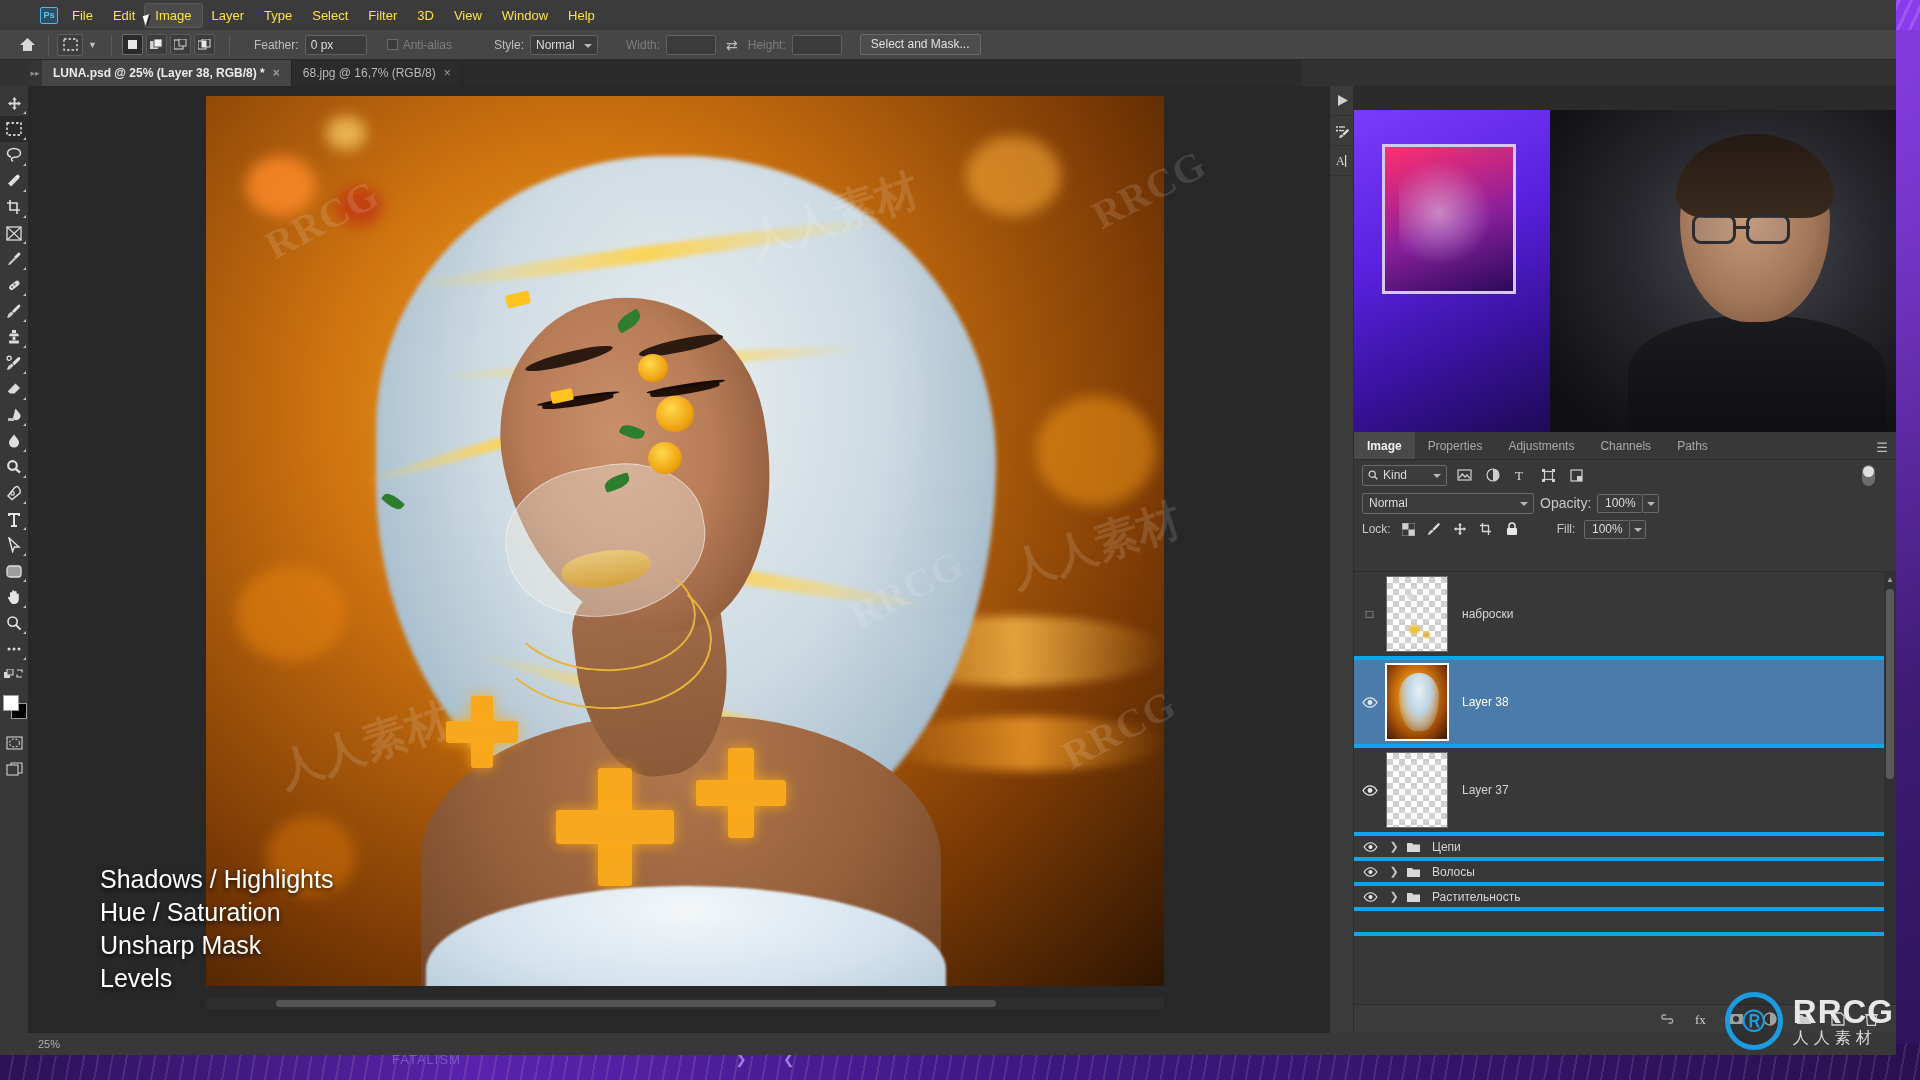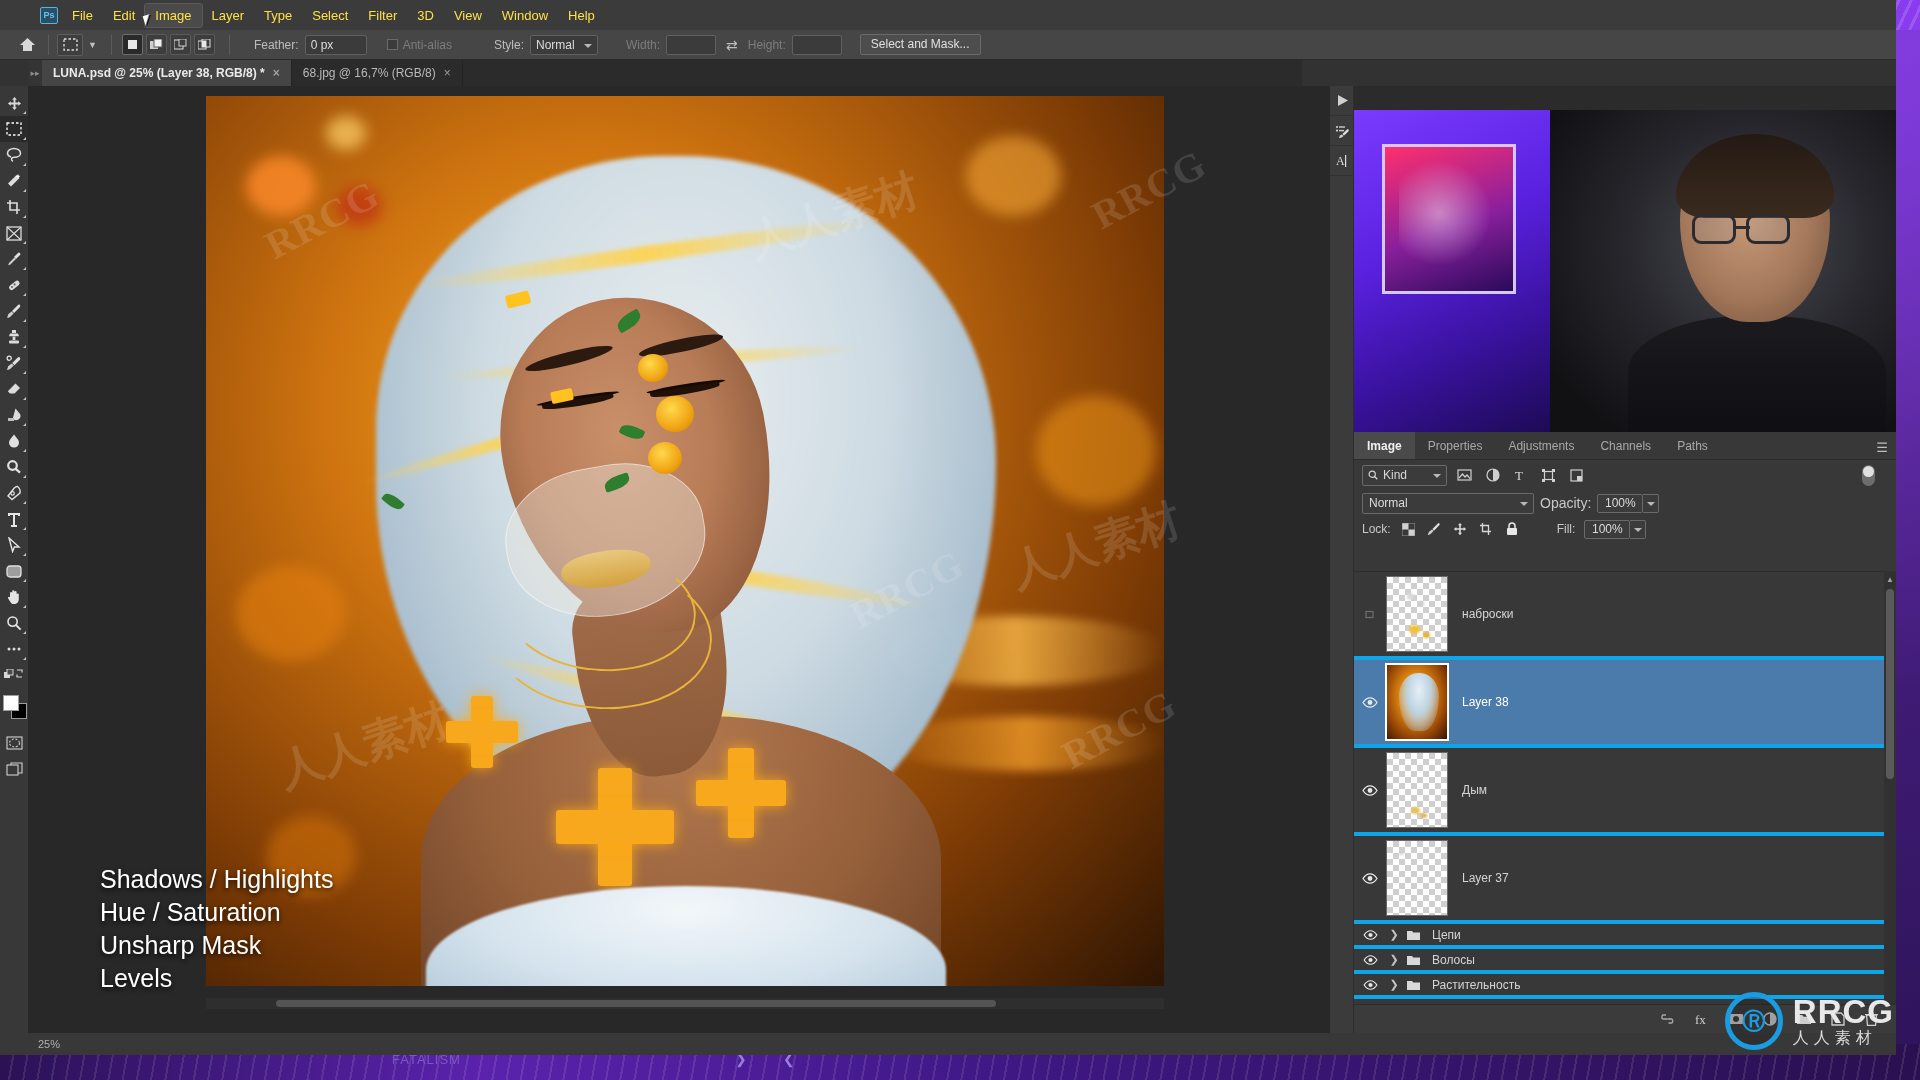--- a/index.html
+++ b/index.html
@@ -981,33 +981,20 @@
                   <path d="M8 .8 C12 .8 15 5.5 15 5.5 S12 10.2 8 10.2 1 5.5 1 5.5 4 .8 8 .8z" fill="none" stroke="#e8e8e8" stroke-width="1.3"></path>
                   <circle cx="8" cy="5.5" r="2.4" fill="#e8e8e8"></circle>
                 </svg>
             </div>
             <div class="lthumb sel">
                 <span class="art"></span>
               </div>
             <span class="lname">Layer 38</span>
           </div>
 
-          <div class="lrow">
-            <div class="eye">
-              <svg width="16" height="11" viewBox="0 0 16 11">
-                  <path d="M8 .8 C12 .8 15 5.5 15 5.5 S12 10.2 8 10.2 1 5.5 1 5.5 4 .8 8 .8z" fill="none" stroke="#e8e8e8" stroke-width="1.3"></path>
-                  <circle cx="8" cy="5.5" r="2.4" fill="#e8e8e8"></circle>
-                </svg>
-            </div>
-            <div class="lthumb">
-              <span class="spark" style="left:24px;top:54px;width:9px;height:7px;background:#e8c35a"></span>
-              <span class="spark" style="left:34px;top:60px;width:6px;height:5px;background:#d9b449"></span>
-            </div>
-            <span class="lname">Дым</span>
-          </div>
 
           <div class="lrow">
             <div class="eye">
               <svg width="16" height="11" viewBox="0 0 16 11">
                   <path d="M8 .8 C12 .8 15 5.5 15 5.5 S12 10.2 8 10.2 1 5.5 1 5.5 4 .8 8 .8z" fill="none" stroke="#e8e8e8" stroke-width="1.3"></path>
                   <circle cx="8" cy="5.5" r="2.4" fill="#e8e8e8"></circle>
                 </svg>
             </div>
             <div class="lthumb">
               <span class="spark" style="left:12px;top:10px;width:5px;height:4px;background:#cfcfcf"></span>

